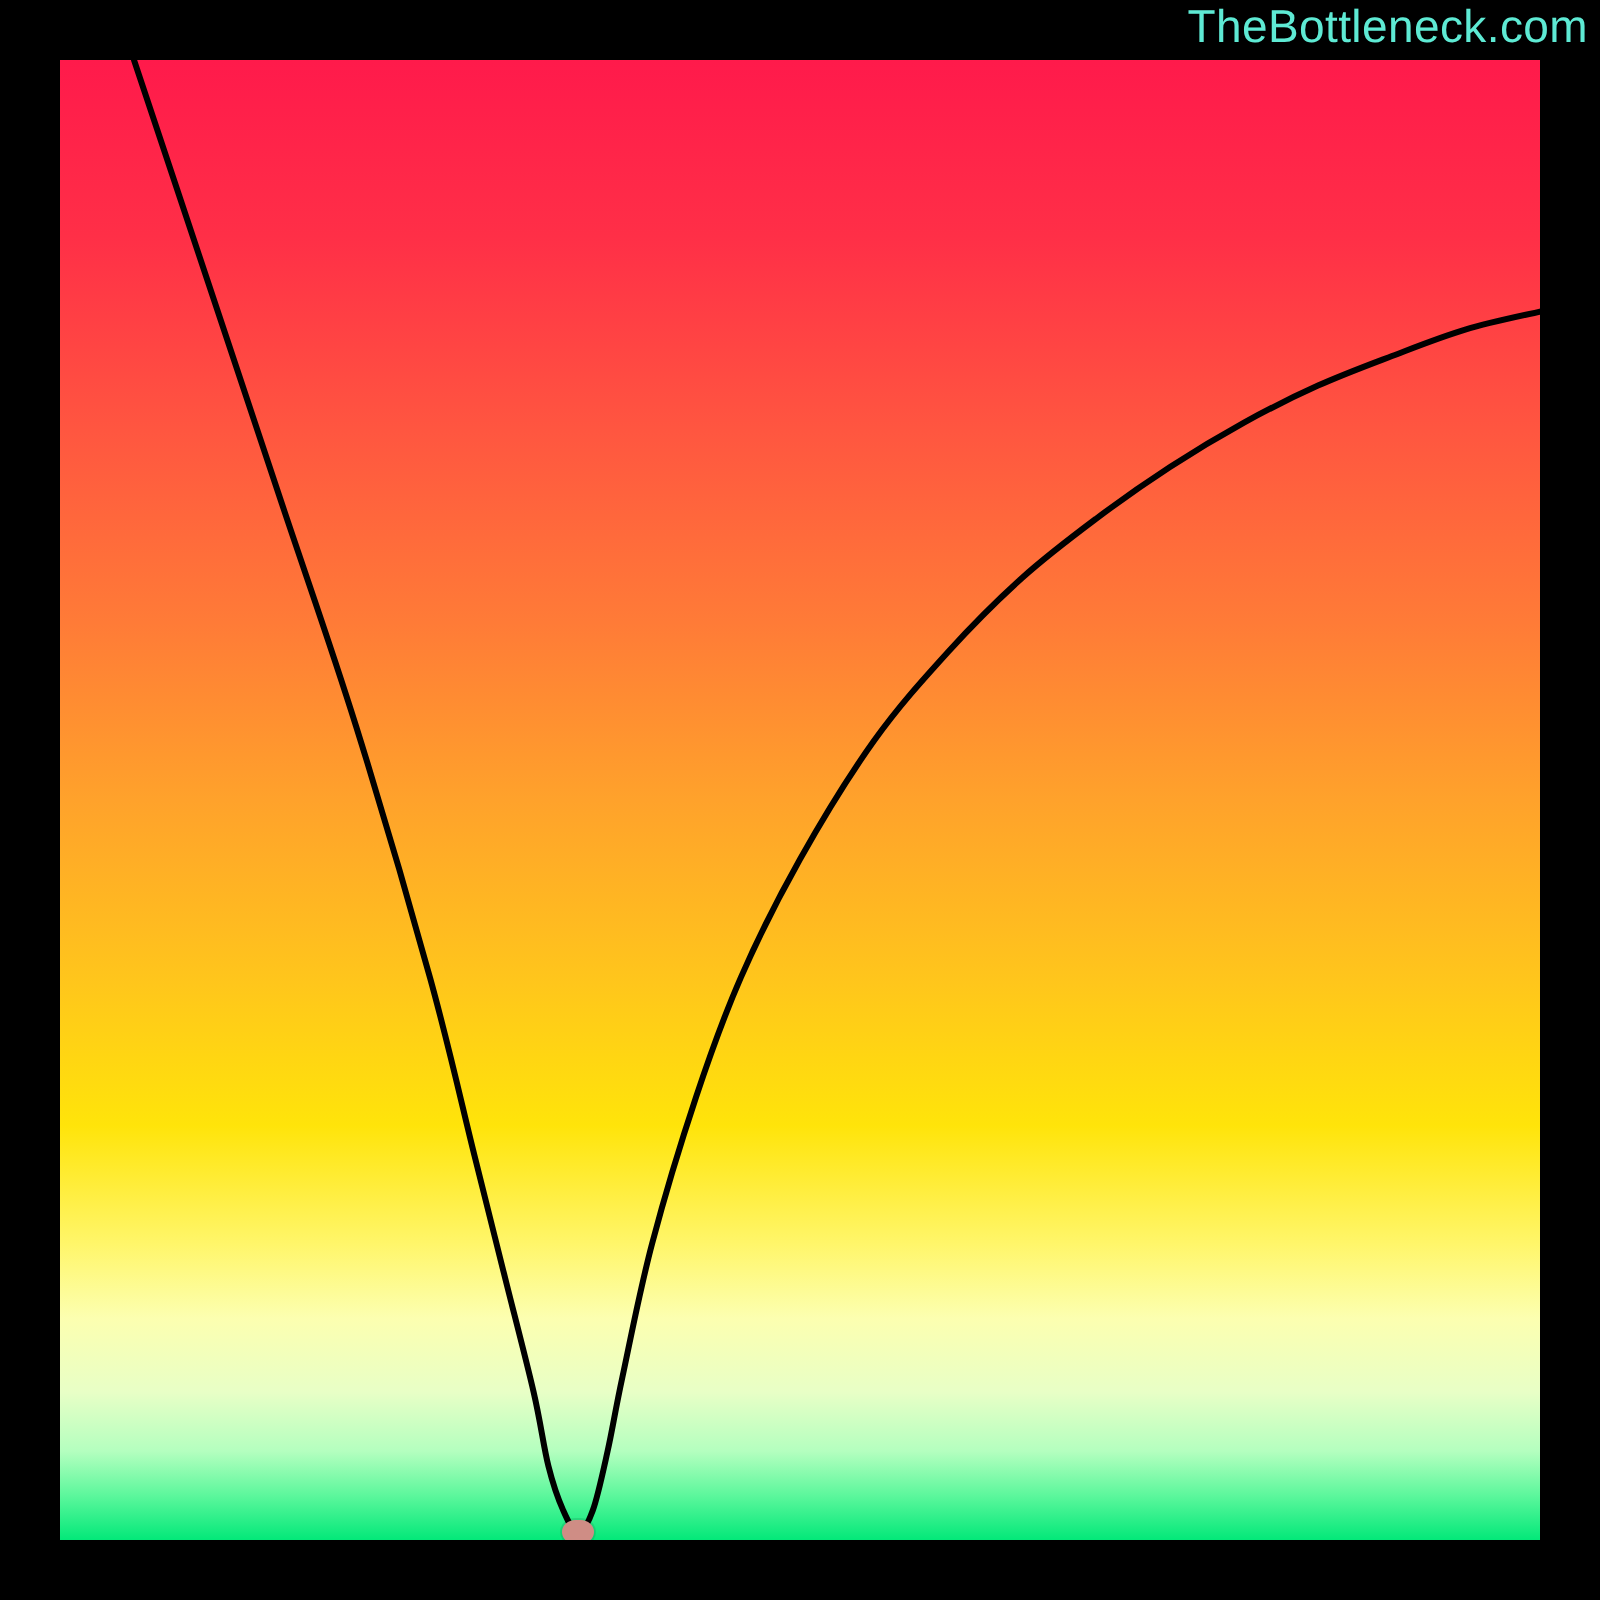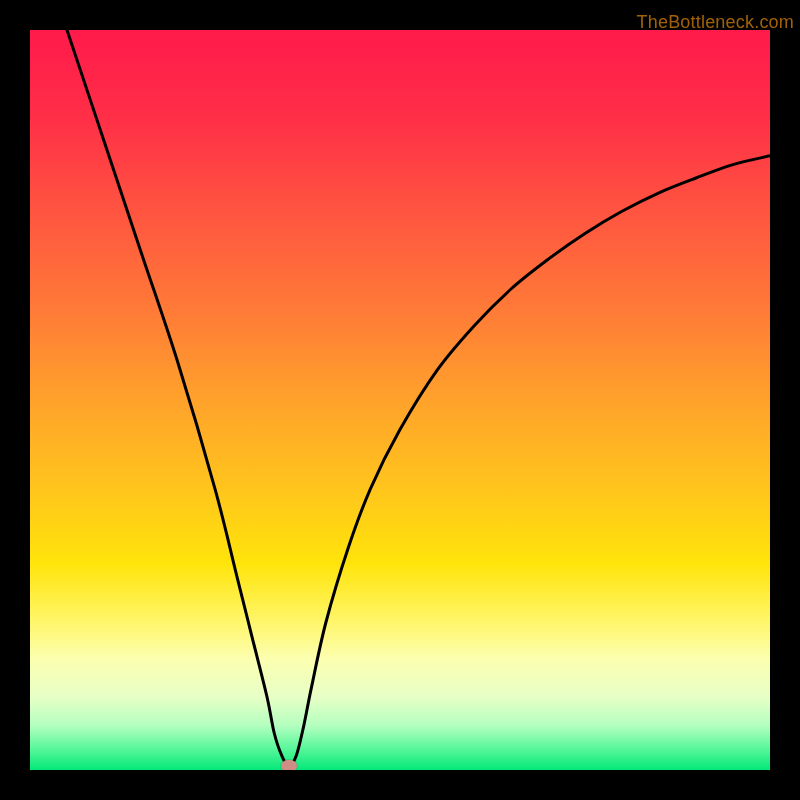--- a/index.html
+++ b/index.html
@@ -41,24 +41,24 @@
     position: absolute;
     width: 16px;
     height: 12px;
     transform: translate(-50%, -50%);
     border-radius: 50% / 60%;
     background: #cf8d85;
     box-shadow: 0 0 0 1px rgba(0,0,0,0.1);
   }
   .watermark {
     position: absolute;
-    top: 12px;
+    top: 0;
     right: 6px;
-    color: #a16207;
-    font-size: 18px;
+    color: #5eead4;
+    font-size: 23px;
     letter-spacing: 0.2px;
     font-weight: 400;
     user-select: none;
   }
 </style>
 </head>
 <body>
 
 <div class="frame">
 

